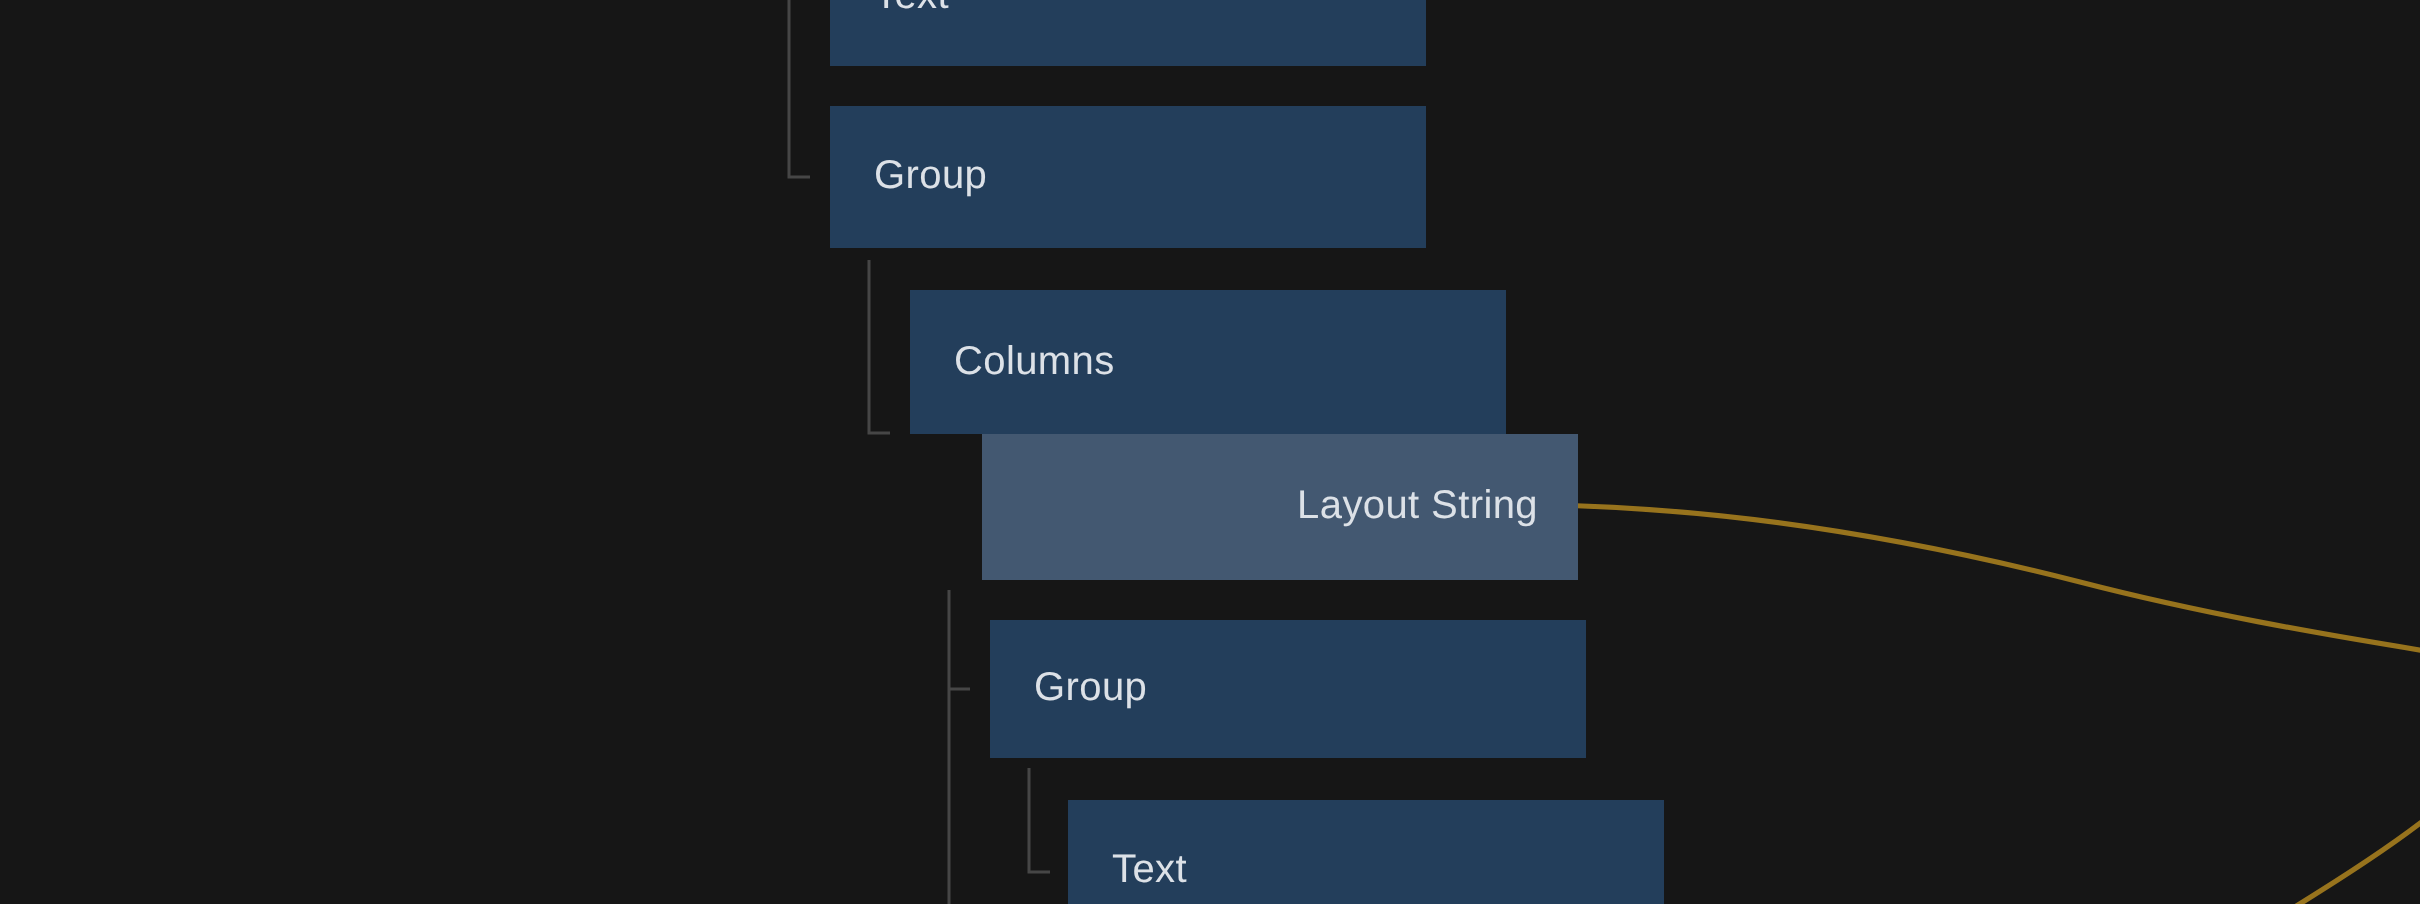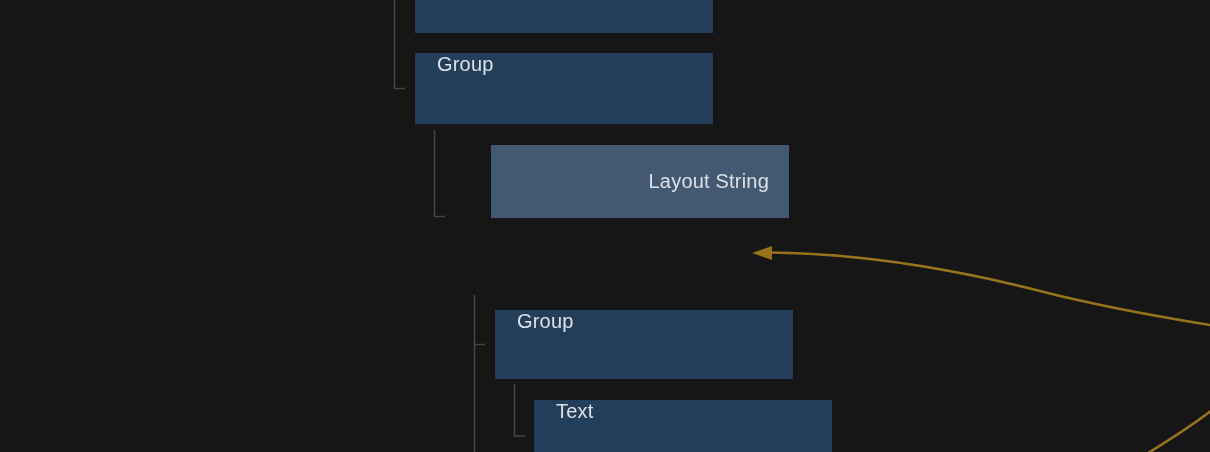--- a/index.html
+++ b/index.html
@@ -35,20 +35,21 @@
   .arrowhead {
     fill: #97731d;
     stroke: none;
   }
   .node {
     position: absolute;
     width: 298px;
     height: 71px;
     background: #233e5b;
     display: flex;
+    align-items: center;
     box-sizing: border-box;
     padding-left: 22px;
     cursor: default;
   }
   .node-label {
     font-size: 20px;
     font-weight: 400;
     letter-spacing: 0.2px;
     color: #dce1e7;
     white-space: nowrap;
@@ -100,20 +101,23 @@
 
   <div class="node" style="left:415px; top:-37px; height:70px;">
     <span class="node-label">Text</span>
   </div>
 
   <div class="node" style="left:415px; top:53px; height:71px;">
     <span class="node-label">Group</span>
   </div>
 
   <div class="node-columns" style="left:455px; top:145px;">
+    <div class="node-row">
+      <span class="node-label">Columns</span>
+    </div>
     <div class="port-row">
       <span class="node-label">Layout String</span>
     </div>
   </div>
 
   <div class="node" style="left:495px; top:310px; height:69px;">
     <span class="node-label">Group</span>
   </div>
 
   <div class="node" style="left:534px; top:400px; height:70px;">

